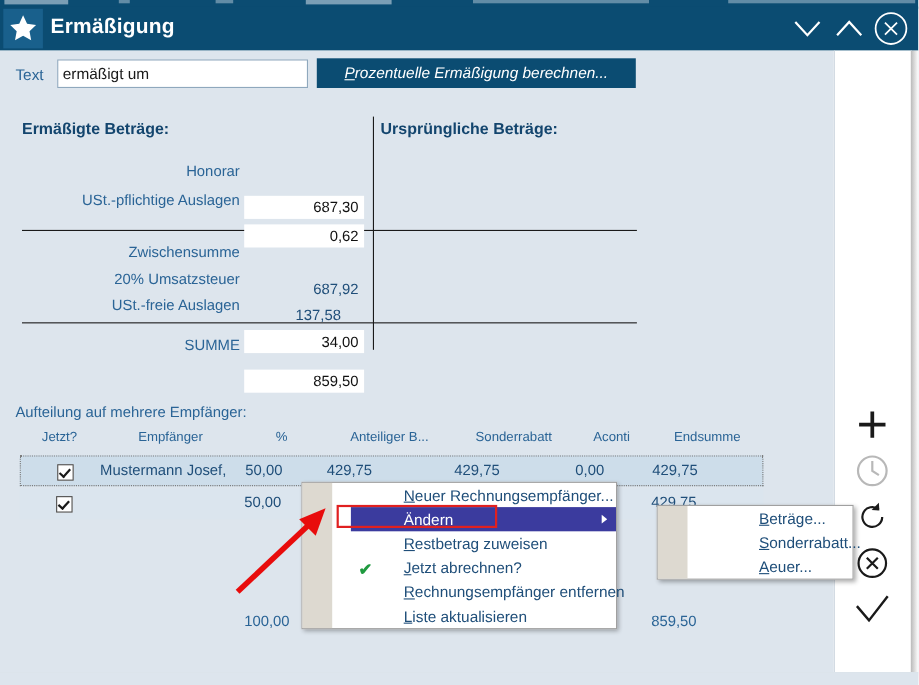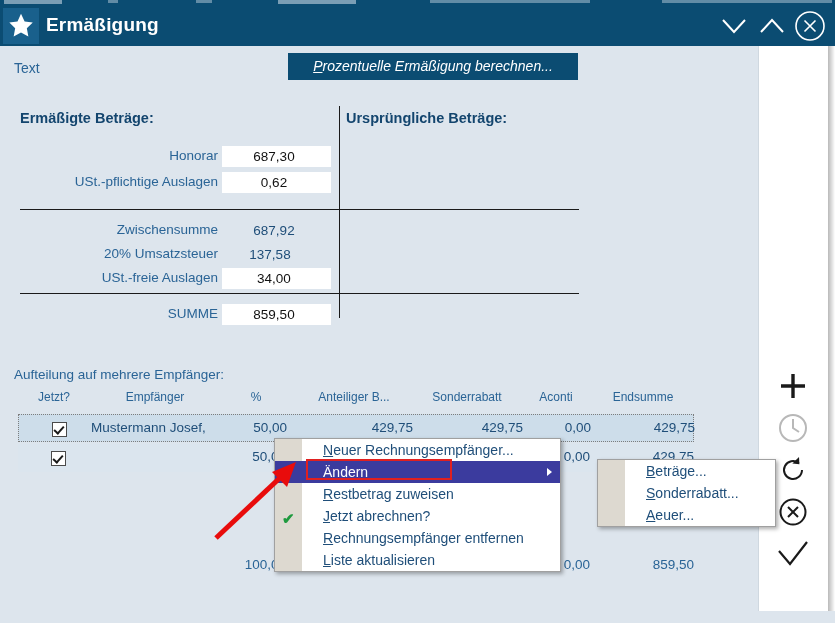--- a/index.html
+++ b/index.html
@@ -41,46 +41,46 @@
 
   
   .amounts{position:absolute;left:14px;top:110px;width:562px;}
   .hdr-left{position:absolute;left:6px;top:0;font-size:14.5px;font-weight:bold;color:#13456e;text-align:center;}
   .hdr-right{position:absolute;left:332px;top:0;font-size:14.5px;font-weight:bold;color:#13456e;}
   .vline{position:absolute;left:325px;top:-4px;width:1px;height:212px;background:#1a1a1a;}
   .hline{position:absolute;left:6px;width:559px;height:1px;background:#1a1a1a;}
 
   .arow{position:absolute;height:22px;}
   .arow .alabel{position:absolute;right:0;top:2px;text-align:right;font-size:13.5px;color:#2a6496;white-space:nowrap;}
-  .aval{position:absolute;width:109px;height:21px;text-align:center;font-size:13.5px;color:#1f4e79;padding-right:5px;box-sizing:border-box;line-height:21px;}
+  .aval{position:absolute;width:109px;height:21px;text-align:right;font-size:13.5px;color:#1f4e79;padding-right:5px;box-sizing:border-box;line-height:21px;margin-top:32px;}
   .aval.boxed{background:#ffffff;color:#111111;}
 
   
   .split-lbl{position:absolute;left:14px;top:367px;font-size:13.5px;color:#2a6496;}
   .thead{position:absolute;left:0;top:390px;width:700px;height:20px;}
   .th{position:absolute;font-size:12px;color:#2a6496;text-align:center;}
   .grow{position:absolute;left:18px;width:676px;height:28px;}
   .grow.sel{background:#cdddea;border:1px dotted #7d7d7d;box-sizing:border-box;}
   .grow.alt{background:#dbe5ee;}
   .cell{position:absolute;font-size:13.5px;color:#1f4e79;line-height:26px;}
-  .cell.r{text-align:right;}
+  .cell.r{text-align:left;}
   .cell.l{text-align:left;}
   .chk{position:absolute;width:13px;height:13px;border:1px solid #4a4a4a;background:#ffffff;top:7px;}
   .chk:after{content:"";position:absolute;left:3px;top:1px;width:4px;height:8px;border:solid #1a1a1a;border-width:0 2px 2px 0;transform:rotate(42deg);}
   .foot{position:absolute;left:18px;top:552px;width:676px;height:26px;}
   .foot .cell{color:#2a6496;}
 
   
   .ricon{position:absolute;left:758px;width:70px;height:44px;display:flex;align-items:center;justify-content:center;cursor:pointer;}
 
   
   .ctxmenu{position:absolute;left:274px;top:438px;width:285px;background:#ffffff;border:1px solid #a0a0a0;
            box-shadow:2px 2px 4px rgba(0,0,0,.32);}
   .ctxmenu .gutter{position:absolute;left:0;top:0;width:27px;height:100%;background:#ddd9d0;}
-  .mi{position:relative;height:22px;line-height:22px;padding-left:48px;font-size:14px;color:#1f4e79;cursor:pointer;white-space:nowrap;}
+  .mi{position:relative;height:22px;line-height:22px;padding-left:48px;font-size:14px;color:#1f4e79;cursor:pointer;white-space:nowrap;margin-left:44px;}
   .mi u{text-decoration:underline;}
   .mi.hl{background:#3b3b9e;color:#ffffff;}
   .mi.hl u{color:#ffffff;}
   .mi .arrow{position:absolute;right:8px;top:7px;width:0;height:0;border-left:5px solid currentColor;border-top:4px solid transparent;border-bottom:4px solid transparent;}
   .mi .tick{position:absolute;left:7px;top:3px;color:#1f9a3f;font-size:15px;font-weight:bold;}
   .redbox{position:absolute;left:306px;top:459px;width:146px;height:21px;border:2px solid #e02020;box-sizing:border-box;pointer-events:none;}
 
   
   .submenu{position:absolute;left:597px;top:459px;width:177px;background:#ffffff;border:1px solid #a0a0a0;
            box-shadow:2px 2px 4px rgba(0,0,0,.32);}
@@ -130,20 +130,21 @@
     </div>
   </div>
 
   <div class="content"></div>
   <div class="rightpanel"></div>
   <div class="rp-shadow"></div>
   <div class="bottom-shadow"></div>
   <div class="bottom-bar"></div>
 
   <div class="lbl-text">Text</div>
+  <input class="text-input" value="ermäßigt um" style="">
   <div class="pct-btn">
     <u>P</u><span>rozentuelle Ermäßigung berechnen...</span>
   </div>
 
   <div class="amounts">
     <div class="hdr-left">Ermäßigte Beträge:</div>
     <div class="hdr-right">Ursprüngliche Beträge:</div>
     <div class="vline"></div>
     <div class="hline" style="top:99px;"></div>
     <div class="hline" style="top:183px;"></div>
@@ -155,21 +156,21 @@
     <div class="arow" style="top:62px;left:0;width:317px;">
       <div class="alabel" style="right:113px;">USt.-pflichtige Auslagen</div>
       <div class="aval boxed" style="right:0;top:0;">0,62</div>
     </div>
     <div class="arow" style="top:110px;left:0;width:317px;">
       <div class="alabel" style="right:113px;">Zwischensumme</div>
       <div class="aval" style="right:0;top:0;">687,92</div>
     </div>
     <div class="arow" style="top:134px;left:0;width:317px;">
       <div class="alabel" style="right:113px;">20% Umsatzsteuer</div>
-      <div class="aval" style="right:4px;top:0;">137,58</div>
+      <div class="aval" style="right:16px;top:0;">137,58</div>
     </div>
     <div class="arow" style="top:158px;left:0;width:317px;">
       <div class="alabel" style="right:113px;">USt.-freie Auslagen</div>
       <div class="aval boxed" style="right:0;top:0;">34,00</div>
     </div>
     <div class="arow" style="top:194px;left:0;width:317px;">
       <div class="alabel" style="right:113px;">SUMME</div>
       <div class="aval boxed" style="right:0;top:0;">859,50</div>
     </div>
   </div>

